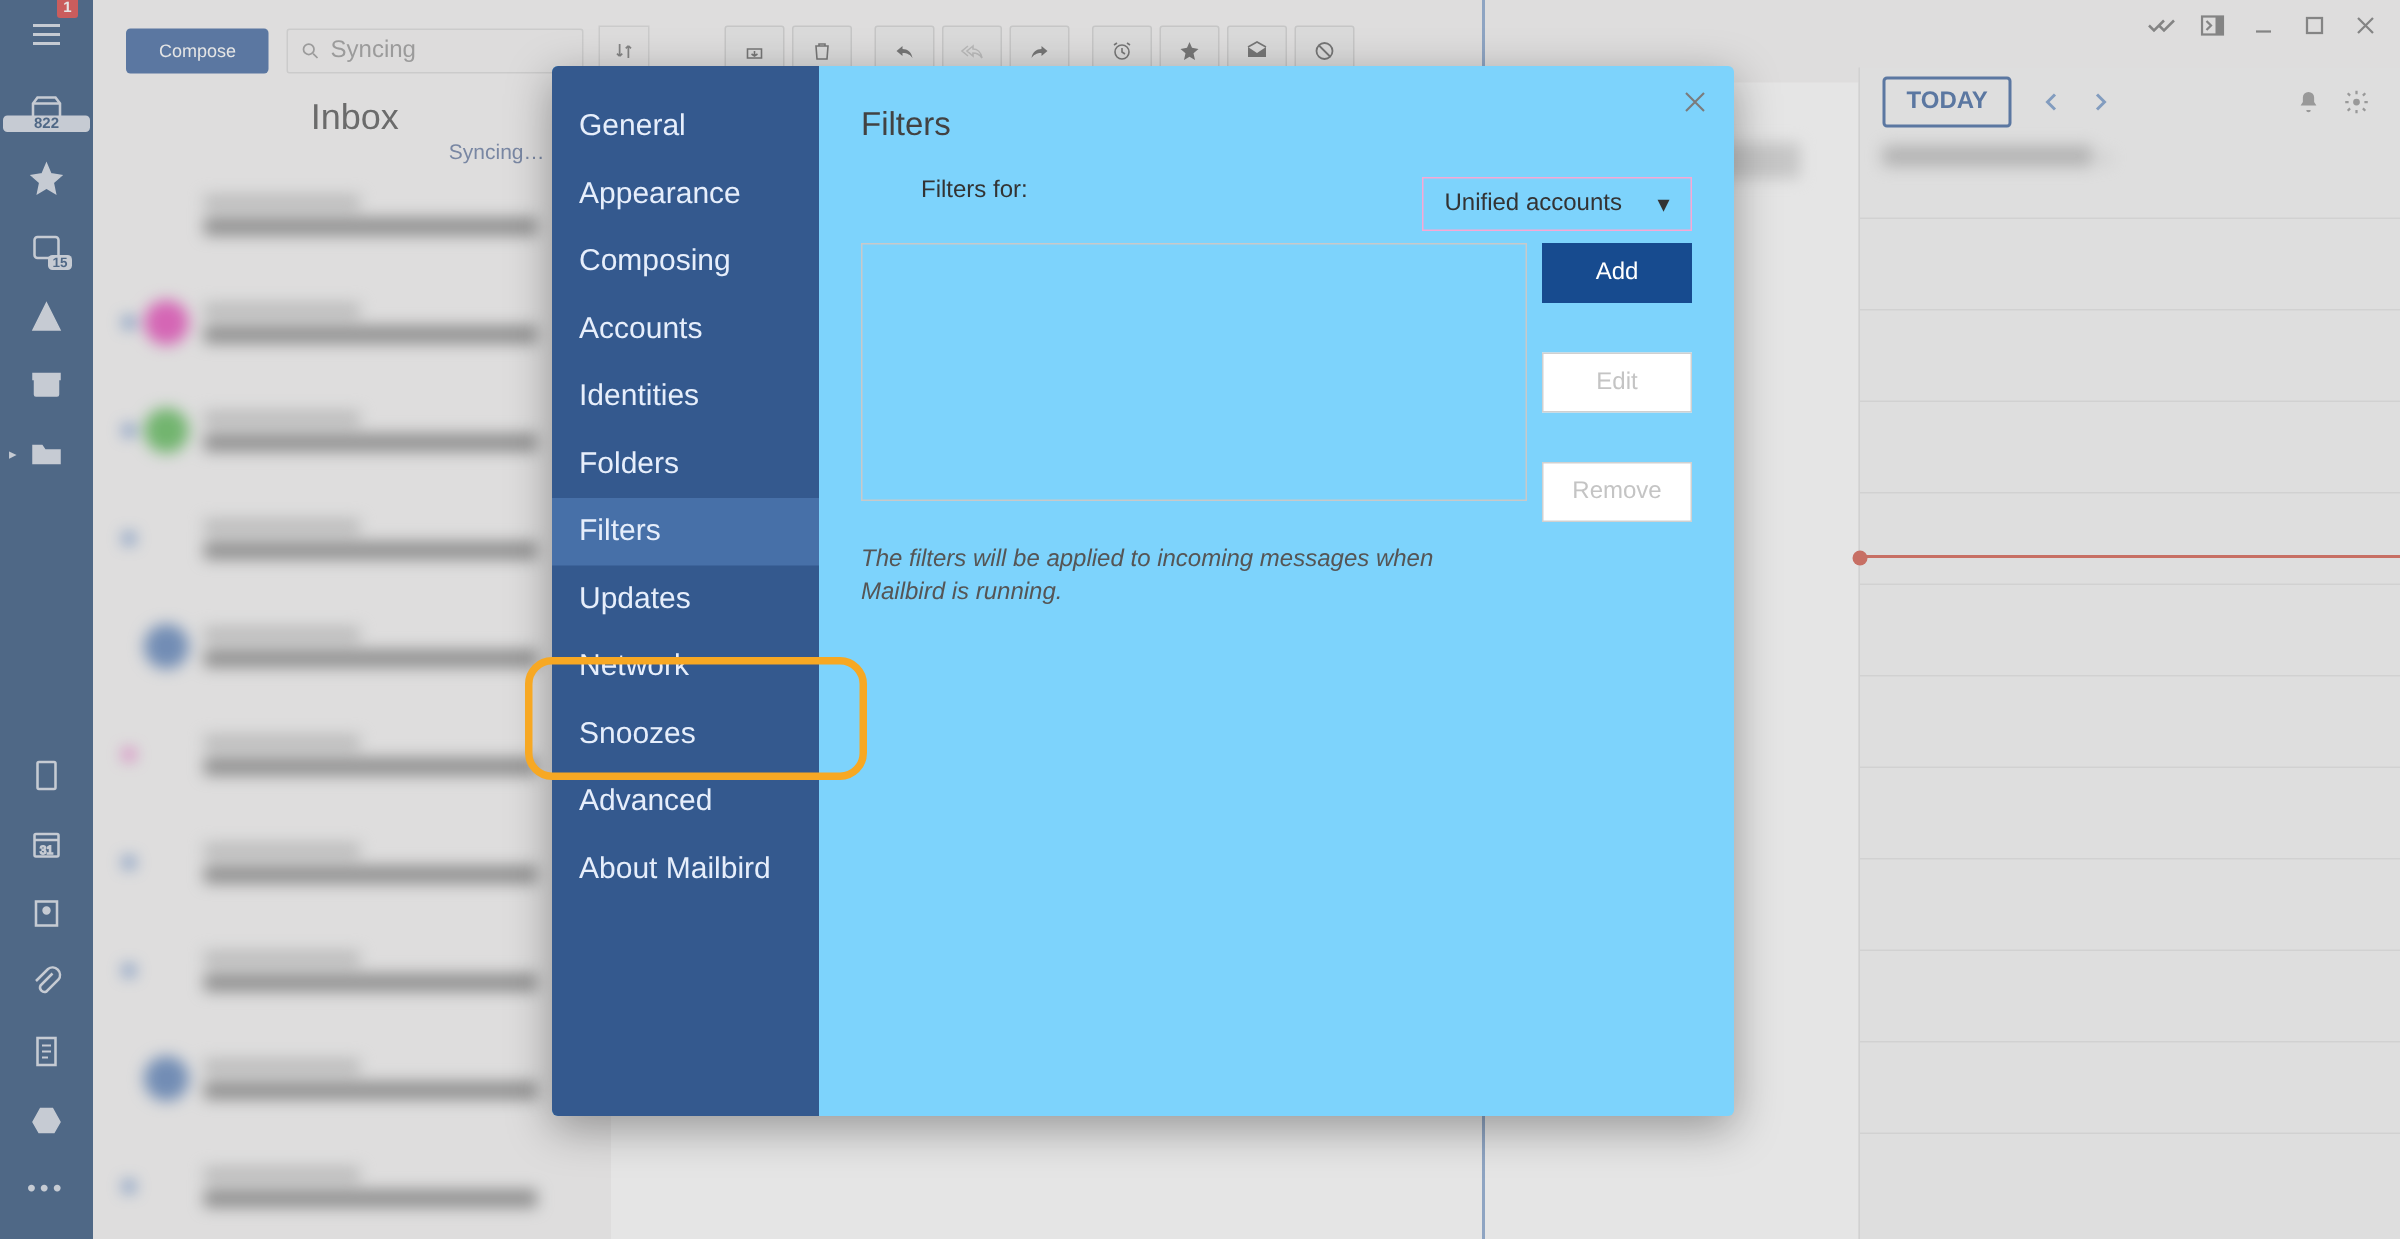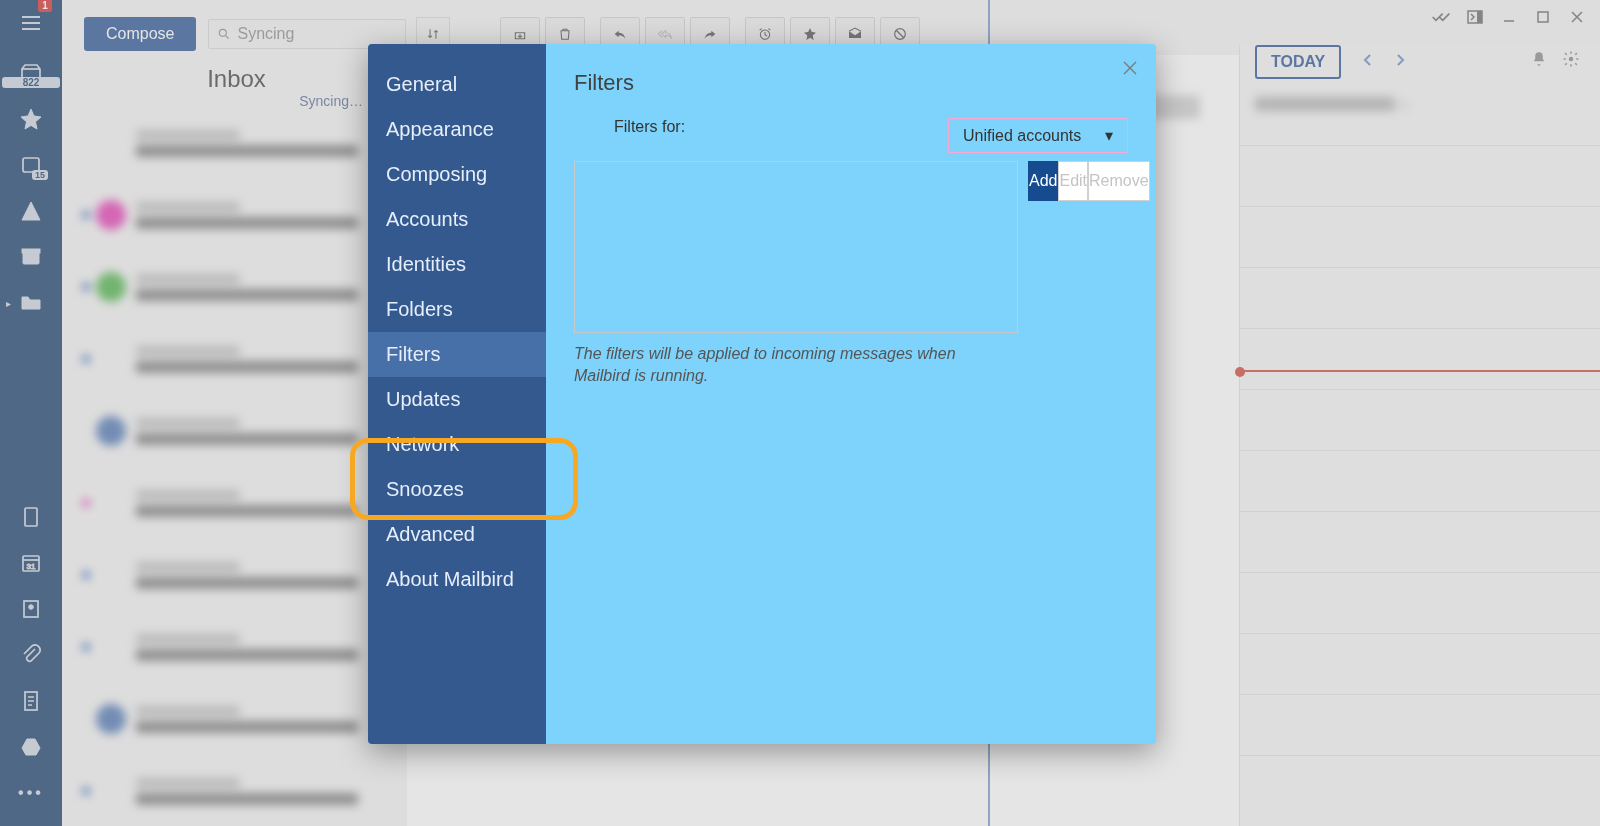--- a/index.html
+++ b/index.html
@@ -17,21 +17,21 @@
   html,body{margin:0;padding:0;width:1600px;height:826px;font-family:"Segoe UI",Arial,sans-serif;background:#f4f3f3;overflow:hidden;}
   
   #left-rail{position:absolute;left:0;top:0;width:62px;height:100%;background:var(--deep-blue);}
   .rail-ico{width:62px;height:46px;display:flex;align-items:center;justify-content:center;color:#cfd8e4;position:relative;}
   .rail-ico svg{width:24px;height:24px;fill:currentColor;stroke:currentColor;}
   .badge-red{position:absolute;top:-2px;right:10px;width:14px;height:14px;background:var(--red);border-radius:2px;color:white;font-size:10px;display:flex;align-items:center;justify-content:center;font-weight:600;}
   .rail-dots{letter-spacing:3px;font-weight:700;}
 
   
   #workbar{position:absolute;left:62px;top:0;right:0;height:55px;padding:12px 18px 0 22px;box-sizing:border-box;display:flex;align-items:center;}
-  #compose-btn{background:var(--blue);color:#fff;border:none;font-size:16px;padding:8px 22px;border-radius:3px;}
+  #compose-btn{background:var(--blue);color:#fff;border:none;font-size:12px;padding:8px 22px;border-radius:3px;}
   #search-box{margin-left:12px;flex:0 0 180px;display:flex;align-items:center;border:1px solid #d7d7d7;background:#f3f1f1;border-radius:2px;padding:5px 8px;color:#8e8e8e;}
   #search-box svg{width:14px;height:14px;margin-right:6px;fill:#8e8e8e;}
   #sort-btn{width:32px;height:32px;border:1px solid #d7d7d7;background:#f3f1f1;margin-left:10px;display:flex;align-items:center;justify-content:center;color:#6a6a6a;}
   #tool-icons{margin-left:50px;display:flex;}
   .tool-ico{width:38px;height:32px;border:1px solid #d0d0d0;background:#efefef;margin-right:5px;display:flex;align-items:center;justify-content:center;color:#555;border-radius:2px;}
   .tool-ico.disabled{color:#bdbdbd;}
   .tool-ico svg{width:16px;height:16px;fill:currentColor;}
   #winctrl{position:absolute;right:10px;top:6px;display:flex;align-items:center;}
   .winc{width:26px;height:22px;display:flex;align-items:center;justify-content:center;color:#6b6b6b;margin-left:8px;}
 
@@ -44,21 +44,21 @@
   #msg-list{position:absolute;top:52px;left:0;right:0;bottom:0;overflow:hidden;}
   .msg-row{height:60px;padding:6px 10px 6px 20px;display:flex;align-items:center;filter:blur(5px);}
   .unread-dot{width:8px;height:8px;border-radius:50%;background:#2b62b7;margin-right:6px;flex:0 0 8px;}
   .avatar{width:30px;height:30px;border-radius:50%;margin-right:10px;flex:0 0 30px;}
   .msg-lines{flex:1;}
   .msg-line1{height:10px;background:#bdbdbd;border-radius:2px;margin-bottom:5px;width:40%;}
   .msg-line2{height:12px;background:#7d7d7d;border-radius:2px;width:85%;}
 
   
   #right-pane{position:absolute;right:0;top:45px;width:360px;bottom:0;background:#f4f4f4;border-left:1px solid #e0e0e0;}
-  #cal-head{height:45px;display:flex;align-items:flex-start;padding:0 15px;}
+  #cal-head{height:45px;display:flex;align-items:center;padding:0 15px;}
   .today-pill{border:2px solid var(--blue);color:var(--blue);font-weight:600;font-size:16px;padding:6px 14px;border-radius:3px;}
   .nav-arrow{width:30px;height:30px;display:flex;align-items:center;justify-content:center;color:#6890c5;margin-left:12px;}
   .cal-ico{margin-left:auto;width:28px;height:28px;display:flex;align-items:center;justify-content:center;color:#8a8a8a;}
   #cal-date{margin:6px 15px;height:22px;filter:blur(5px);}
   #cal-date-bar{display:inline-block;background:#b4b4b4;border-radius:3px;width:140px;height:14px;}
   #cal-grid{position:absolute;top:100px;left:0;right:0;bottom:0;}
   .cal-line{height:60px;border-top:1px solid #e1e1e1;}
   #now-line{position:absolute;top:225px;left:0;right:0;height:0;border-top:2px solid #d24a3a;}
   #now-dot{position:absolute;left:-5px;top:-5px;width:10px;height:10px;background:#d24a3a;border-radius:50%;}
   #cal-vert{position:absolute;left:-252px;top:-45px;bottom:0;width:2px;background:#7a9cc9;}
@@ -76,21 +76,21 @@
   .snav-item.selected{background:#4770a8;}
   #settings-body{flex:1;padding:26px 28px;position:relative;}
   #settings-close{position:absolute;top:14px;right:16px;width:20px;height:20px;color:#7b7b7b;}
   #filters-title{font-size:22px;color:#424242;margin-bottom:22px;}
   #filter-row{display:flex;align-items:flex-start;margin-bottom:8px;margin-left:40px;}
   #filter-row-label{font-size:16px;color:#333;}
   #filter-dropdown{margin-left:auto;border:1px solid #f9a8d4;padding:7px 14px;font-size:16px;color:#333;display:flex;align-items:center;min-width:150px;}
   #filter-dropdown .caret{margin-left:auto;}
   #filter-area{display:flex;align-items:flex-start;}
   #filter-list{flex:1;height:170px;border:1px solid #c9c9c9;}
-  #filter-btns{width:100px;margin-left:10px;display:flex;}
+  #filter-btns{width:100px;margin-left:10px;display:flex;flex-direction:column;gap:29px;}
   .fbtn{height:38px;border:1px solid #d0d0d0;background:#fff;color:#333;font-size:16px;margin-bottom:4px;display:flex;align-items:center;justify-content:center;}
   .fbtn.primary{background:#174b8f;color:#fff;border-color:#174b8f;}
   .fbtn.disabled{color:#c4c4c4;}
   #filter-note{font-style:italic;color:#555;font-size:16px;margin-top:10px;max-width:430px;line-height:1.35;}
 
   
   #highlight-ring{position:absolute;left:350px;top:438px;width:218px;height:72px;border:5px solid var(--highlight);border-radius:18px;pointer-events:none;z-index:50;}
 </style>
 </head>
 <body>

